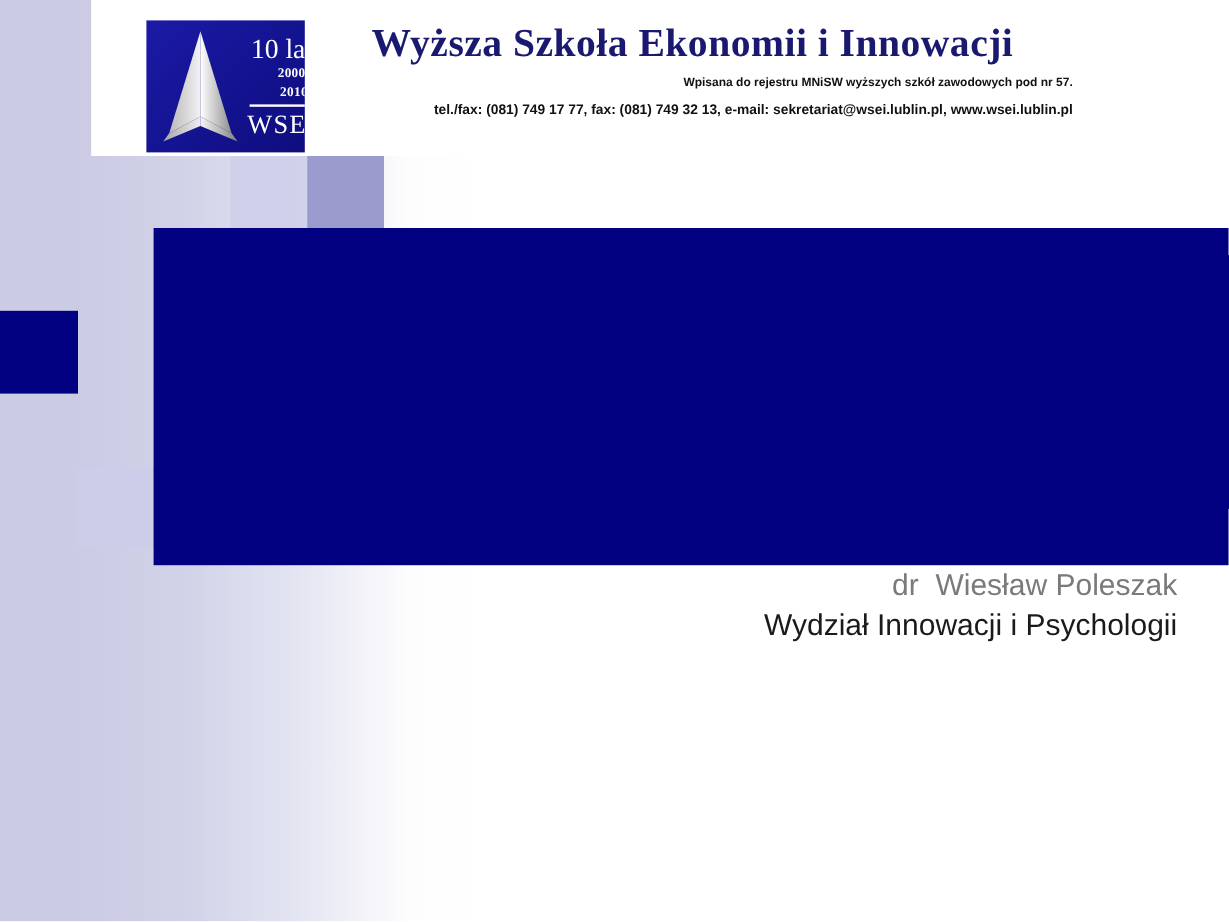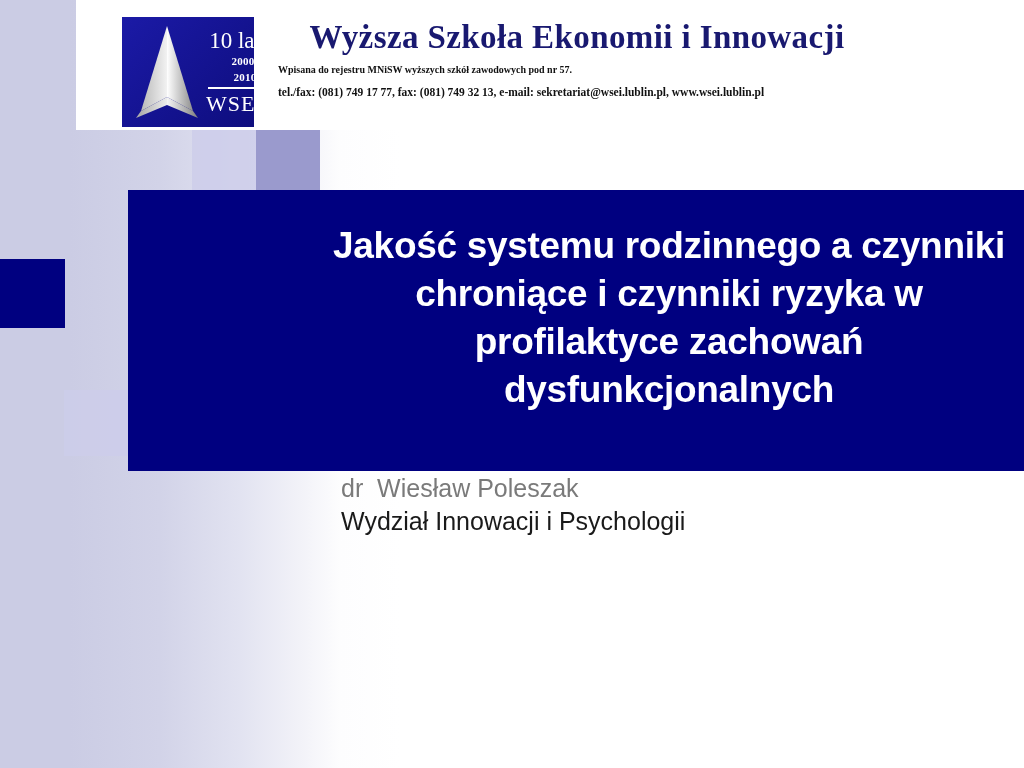--- a/index.html
+++ b/index.html
@@ -126,38 +126,39 @@
     text-align: center;
     color: #191970;
     font-family: "Liberation Serif", serif;
     font-weight: bold;
     font-size: 33px;
     line-height: 38px;
     letter-spacing: 0.4px;
   }
   .inst-lines {
     position: absolute;
-    left: 278px; top: 64px;
+    left: 264px; top: 64px;
     width: 630px;
-    text-align: left;
+    text-align: right;
     color: #111111;
-    font-family: Liberation Serif, serif;
+    font-family: Liberation Sans, sans-serif;
     font-weight: bold;
     font-size: 10px;
     line-height: 11px;
   }
   .inst-line-reg { margin-bottom: 10px; }
   .inst-line-addr { font-size: 11.5px; line-height: 15px; }
   .inst-line-tel { font-size: 11.5px; line-height: 15px; }
 
   
   .subtitle {
     position: absolute;
     left: 341px; top: 474px;
     width: 640px;
+    text-align: right;
   }
   .sub-line {
     font-family: "Liberation Sans", sans-serif;
     font-size: 25px;
     line-height: 29px;
     color: #7a7a7a;
     white-space: pre;
   }
   .sub-line.dark {
     color: #1a1a1a;
@@ -223,20 +224,19 @@
     </div>
   </div>
 
   <div class="inst-name">Wyższa Szkoła Ekonomii i Innowacji</div>
   <div class="inst-lines">
     <div class="inst-line-reg">Wpisana do rejestru MNiSW wyższych szkół zawodowych pod nr 57.</div>
     <div class="inst-line-tel">tel./fax: (081) 749 17 77, fax: (081) 749 32 13, e-mail: sekretariat@wsei.lublin.pl, www.wsei.lublin.pl</div>
   </div>
 
   <div class="title-band"></div>
-  <div class="title-text">Jakość systemu rodzinnego a czynniki chroniące i czynniki ryzyka w profilaktyce zachowań dysfunkcjonalnych</div>
 
   <div class="subtitle">
     <div class="sub-line">dr  Wiesław Poleszak</div>
     <div class="sub-line dark">Wydział Innowacji i Psychologii</div>
   </div>
 
 </div>
 
 </body></html>

